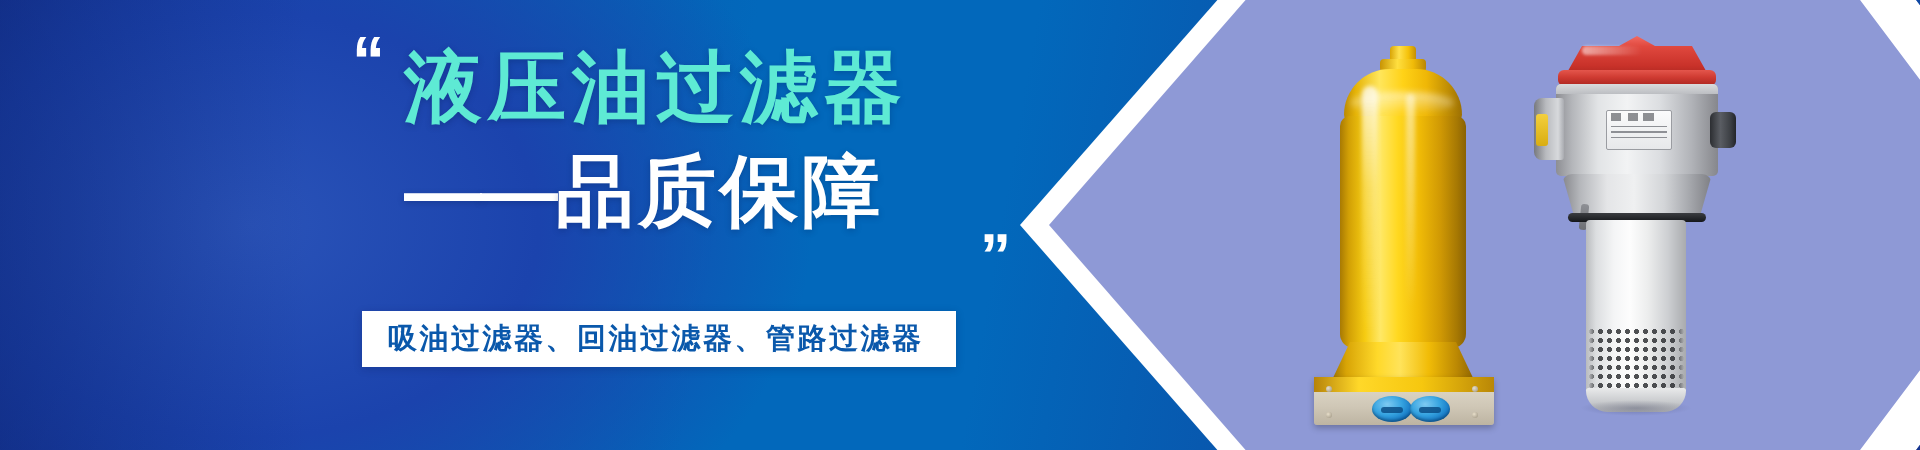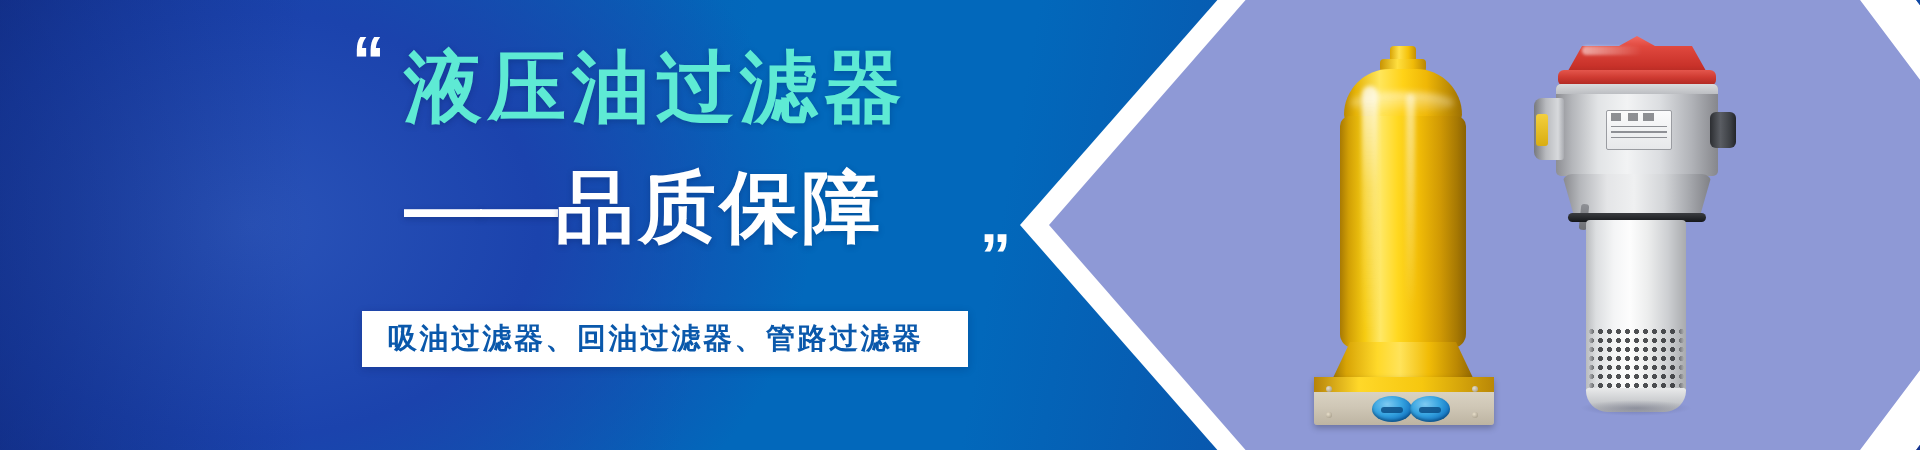--- a/index.html
+++ b/index.html
@@ -59,27 +59,26 @@
     position:absolute;left:404px;top:46px;
     color:#5eead4;font-size:78px;font-weight:700;line-height:1.06;
     letter-spacing:6px;white-space:nowrap;
     text-shadow:0 2px 6px rgba(3,24,80,.28);
   }
   .h2{
     position:absolute;left:404px;top:150px;
     color:#ffffff;font-size:78px;font-weight:700;line-height:1.06;
     letter-spacing:4px;white-space:nowrap;
     text-shadow:0 2px 6px rgba(3,24,80,.28);
-    margin-top:16px;
   }
   .h2 .dash{letter-spacing:-2px;}
   
   .sub-box{
     position:absolute;left:362px;top:311px;
-    padding:13px 44px 14px 26px;
+    padding:13px 32px 14px 26px;
     background:#ffffff;
     box-shadow:0 2px 8px rgba(2,20,70,.22);
     white-space:nowrap;
   }
   .sub-text{
     color:#0a58ab;font-size:29px;font-weight:700;letter-spacing:2.5px;line-height:1;
   }
   
   .prod1{position:absolute;left:1310px;top:46px;width:190px;height:370px;}
   .p1-nipple{

